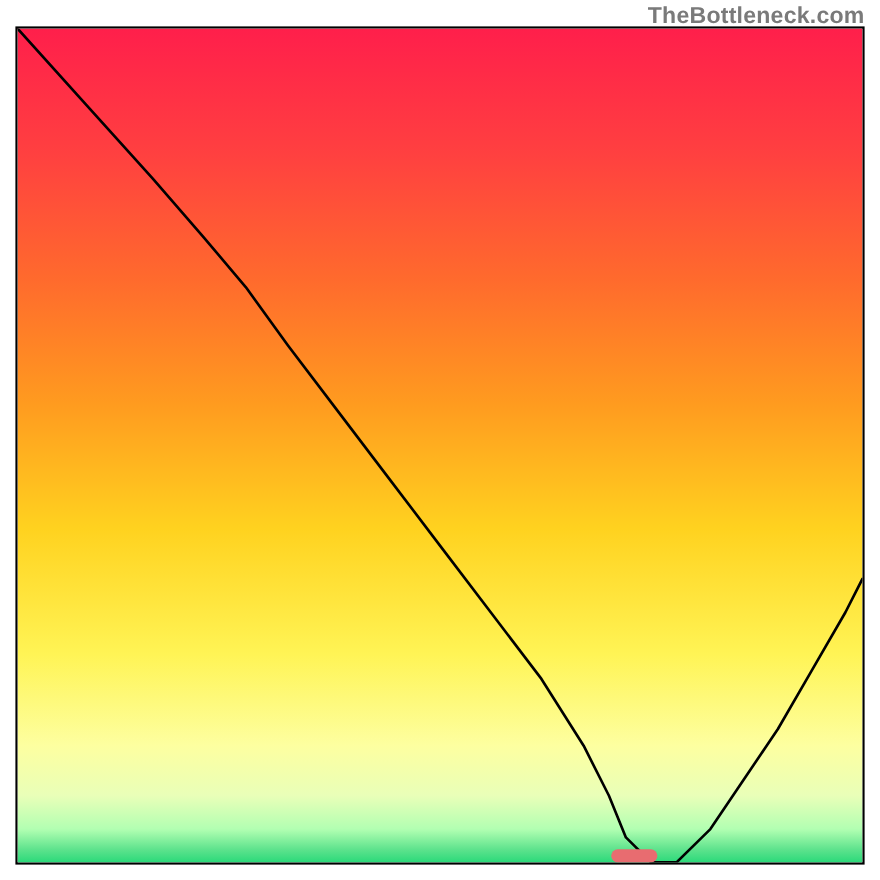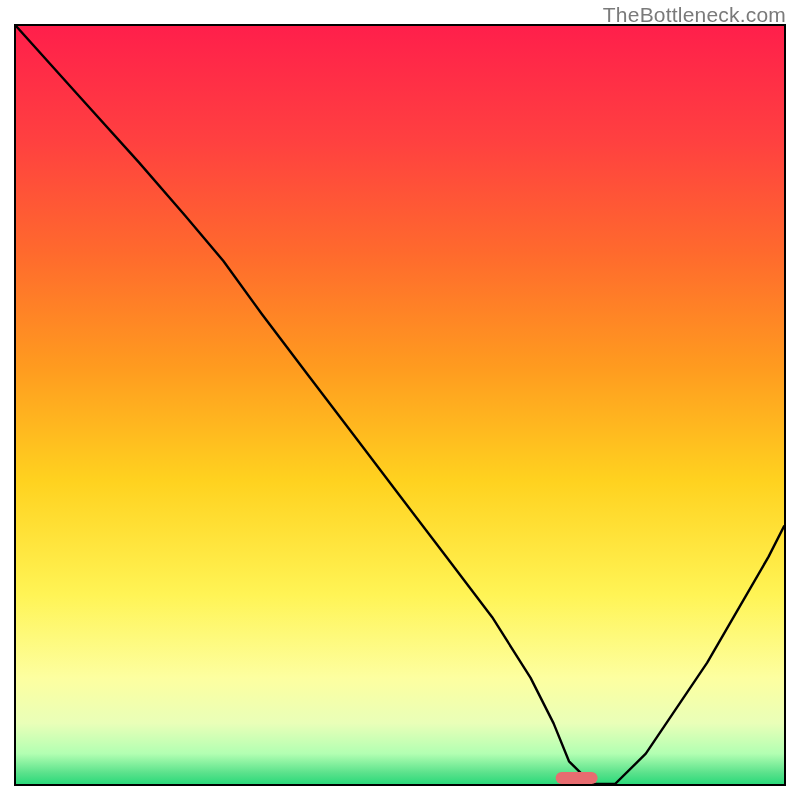--- a/index.html
+++ b/index.html
@@ -25,21 +25,21 @@
     top: 0;
     width: 100%;
     height: 100%;
   }
   .watermark {
     position: absolute;
     top: 3px;
     right: 14px;
     font-family: Arial, Helvetica, sans-serif;
     font-size: 21px;
-    font-weight: normal;
+    font-weight: bold;
     color: #7a7a7a;
     letter-spacing: 0.2px;
   }
   svg {
     display: block;
   }
 </style>
 </head>
 <body>
 

